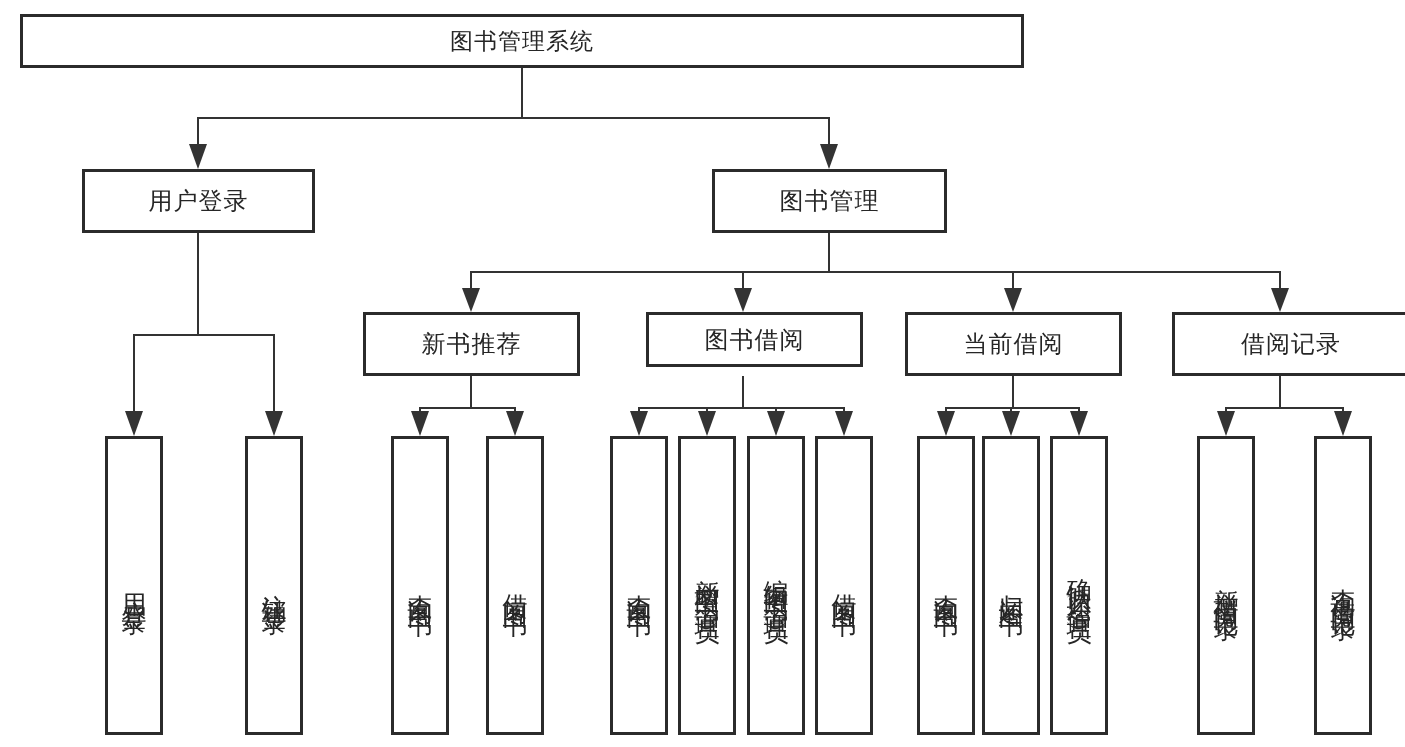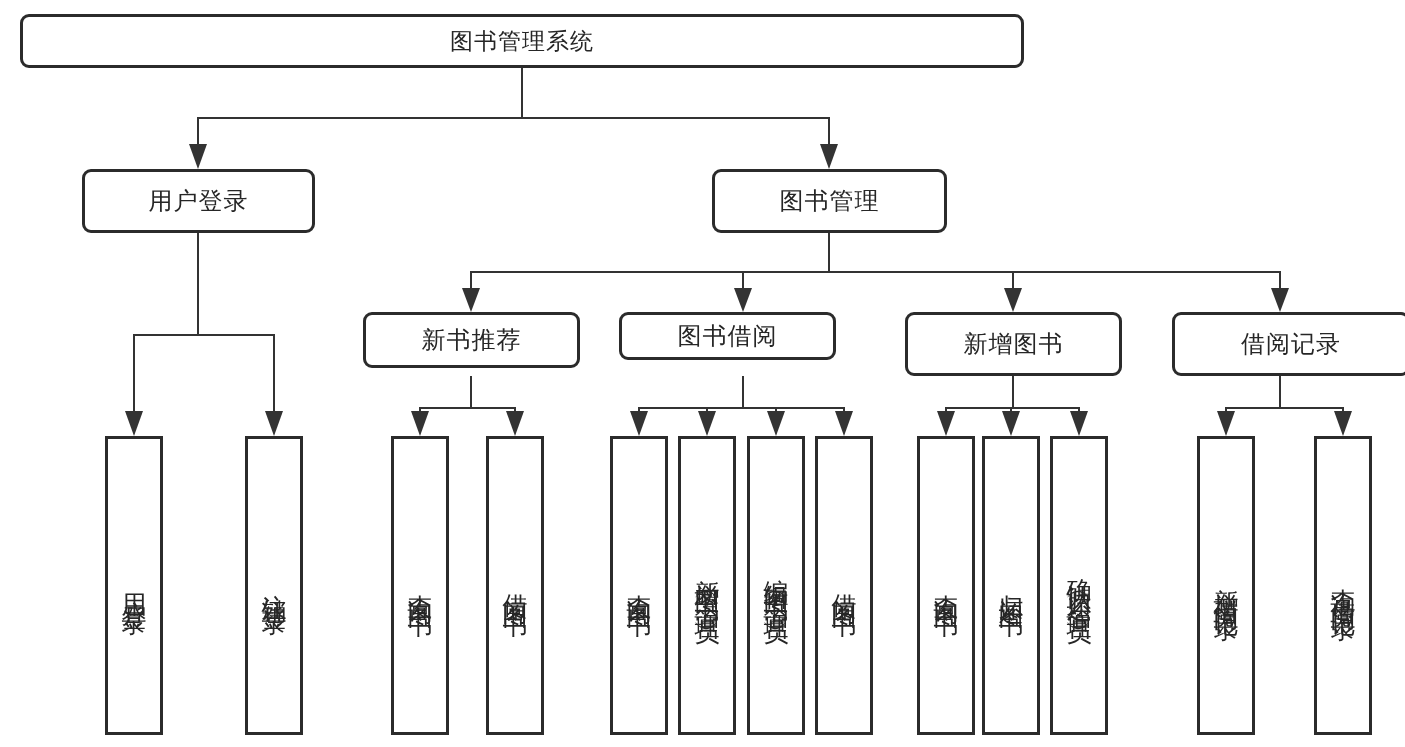--- a/index.html
+++ b/index.html
@@ -23,21 +23,20 @@
     background: #ffffff;
     display: flex;
     align-items: center;
     justify-content: center;
     color: #262626;
   }
   .hnode {
     font-size: 24px;
     letter-spacing: 1px;
     line-height: 1;
-    border-radius: 9px;
   }
   .root-node { font-size: 23px; }
   .leaf {
     writing-mode: vertical-rl;
     text-orientation: mixed;
     font-size: 25px;
     letter-spacing: 6px;
     line-height: 1;
   }
   #watermark {
@@ -123,23 +122,23 @@
       <polygon points="1217,411 1235,411 1226,436"></polygon>
       <polygon points="1334,411 1352,411 1343,436"></polygon>
     </g>
   </svg>
 
   <div class="node hnode root-node" style="left:20px; top:14px; width:1004px; height:54px;">图书管理系统</div>
 
   <div class="node hnode" style="left:82px; top:169px; width:233px; height:64px;">用户登录</div>
   <div class="node hnode" style="left:712px; top:169px; width:235px; height:64px;">图书管理</div>
 
-  <div class="node hnode" style="left:363px; top:312px; width:217px; height:56px;">新书推荐</div>
-  <div class="node hnode" style="left:619px; top:312px; width:217px; height:48px;">图书借阅</div>
-  <div class="node hnode" style="left:905px; top:312px; width:217px; height:64px;">新增图书</div>
+  <div class="node hnode" style="left:363px; top:312px; width:217px; height:64px;">新书推荐</div>
+  <div class="node hnode" style="left:646px; top:312px; width:217px; height:55px;">图书借阅</div>
+  <div class="node hnode" style="left:905px; top:312px; width:217px; height:64px;">当前借阅</div>
   <div class="node hnode" style="left:1172px; top:312px; width:238px; height:64px;">借阅记录</div>
 
   <div class="node leaf" style="left:105px; top:436px; width:58px; height:299px;">用户登录</div>
   <div class="node leaf" style="left:245px; top:436px; width:58px; height:299px;">注销登录</div>
 
   <div class="node leaf" style="left:391px; top:436px; width:58px; height:299px;">查询图书</div>
   <div class="node leaf" style="left:486px; top:436px; width:58px; height:299px;">借阅图书</div>
 
   <div class="node leaf" style="left:610px; top:436px; width:58px; height:299px;">查询图书</div>
   <div class="node leaf" style="left:678px; top:436px; width:58px; height:299px;">新增图书（管理员）</div>

